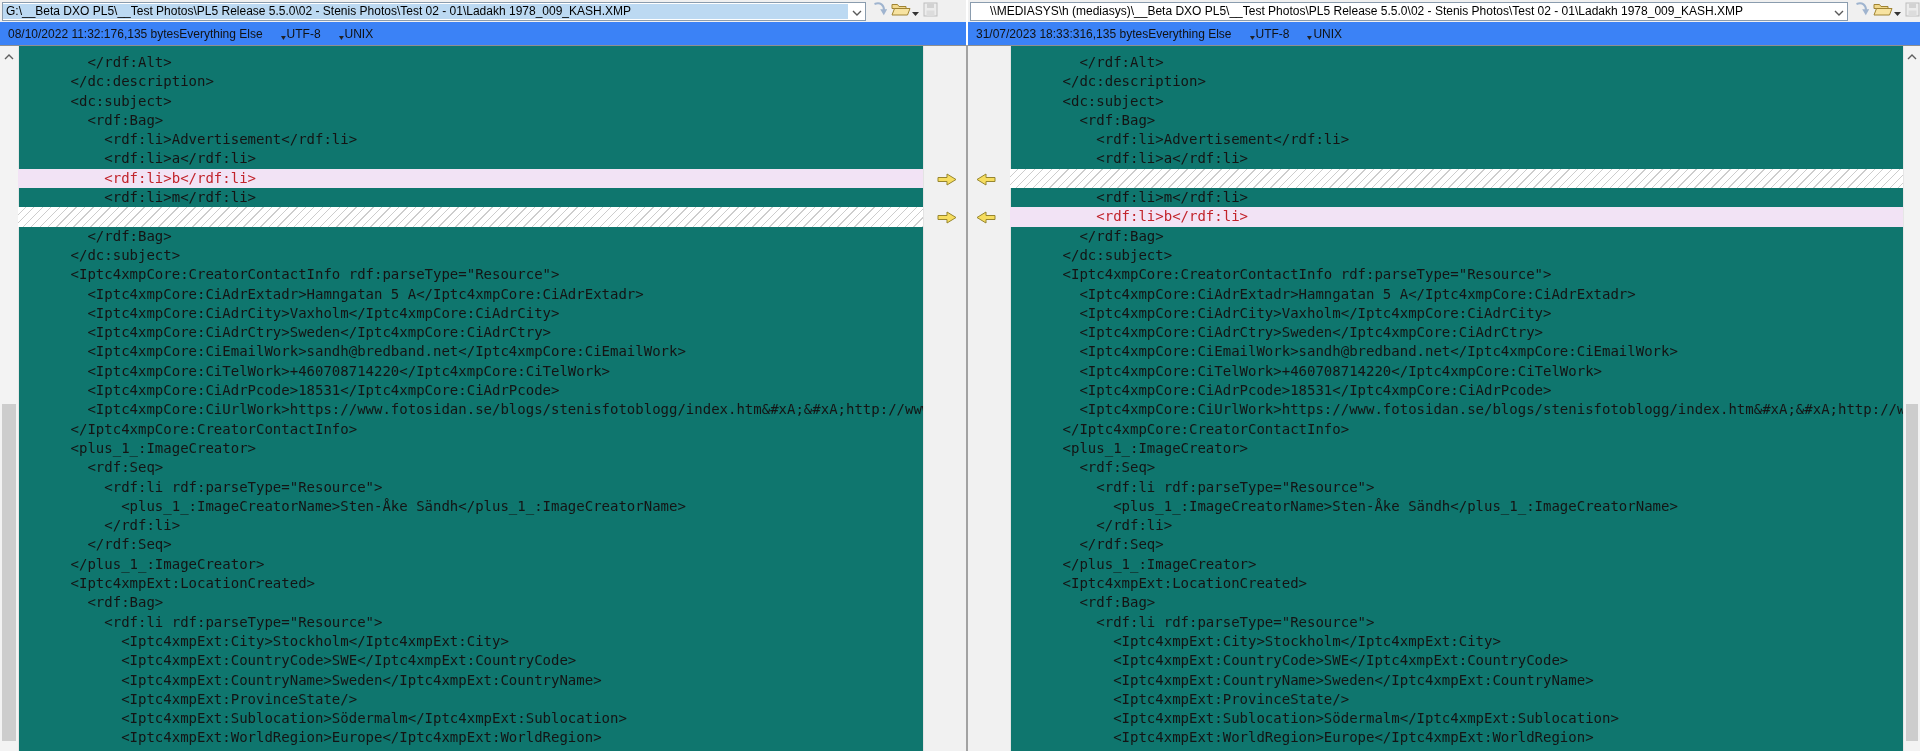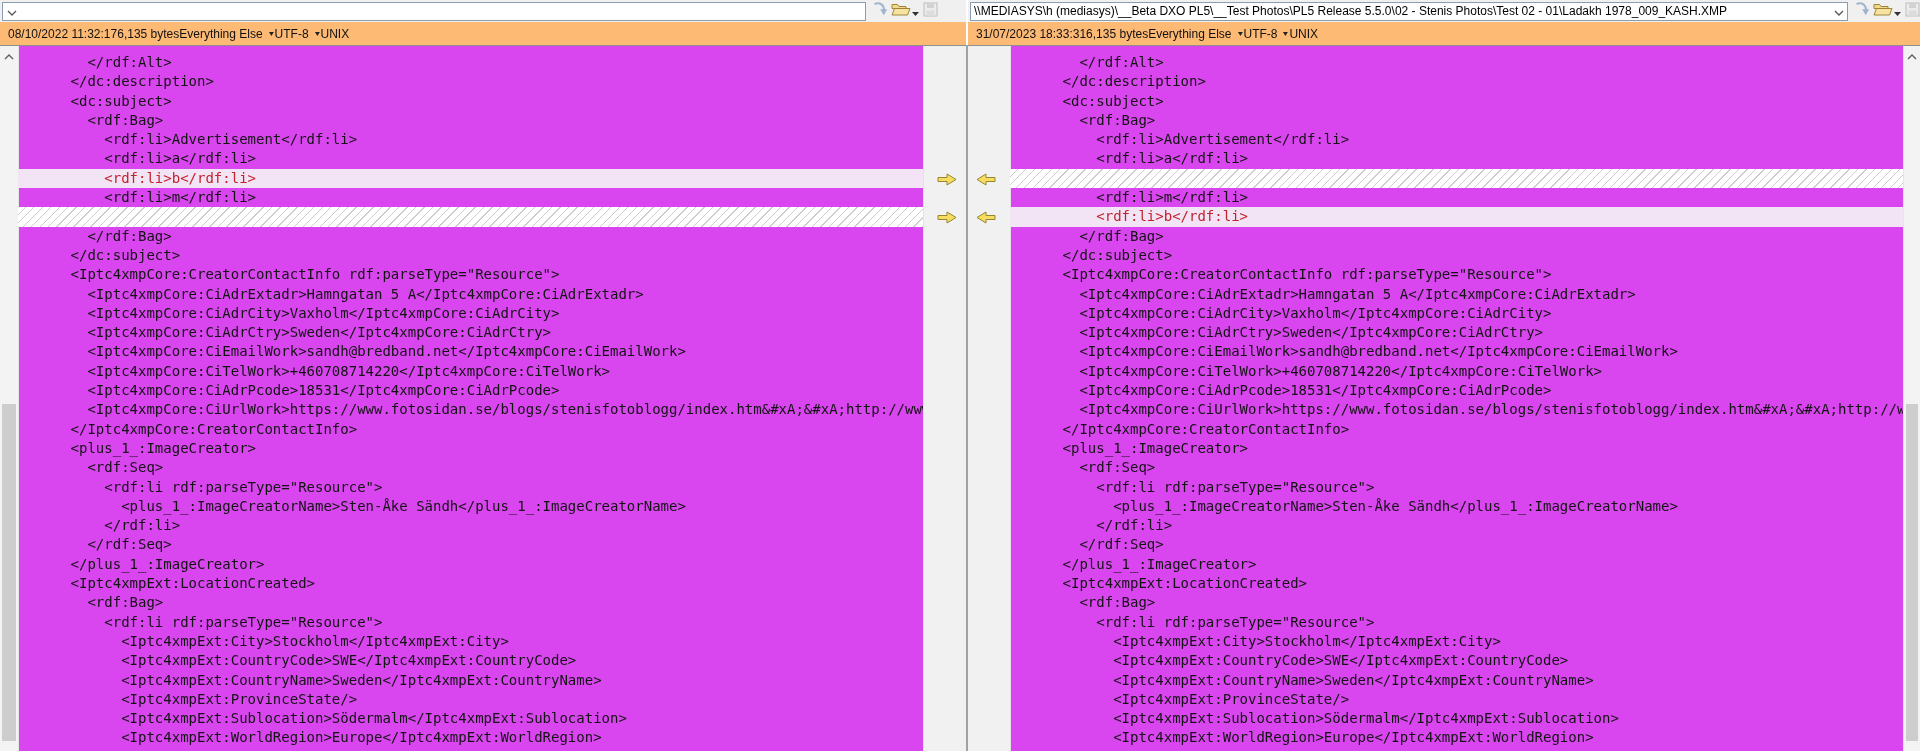--- a/index.html
+++ b/index.html
@@ -16,35 +16,35 @@
   
   .topbar{position:absolute;left:0;top:0;right:0;height:22px;background:#f0f0f0;
           display:flex;align-items:center;}
   .combo{position:relative;height:19px;margin-left:2px;background:#ffffff;
          border:1px solid #8a9cae;display:flex;align-items:center;box-sizing:border-box;}
   .combo .pathtext{flex:1;height:15px;line-height:15px;font-size:12px;color:#000;
                    padding:0 3px;white-space:nowrap;overflow:hidden;}
   .combo.selected .pathtext{background:#bcd9f2;}
   .combo .ddbtn{width:17px;height:100%;display:flex;align-items:center;justify-content:center;background:#fff;}
   #pane-left .combo{width:864px;}
-  #pane-right .combo{width:888px;}
+  #pane-right .combo{width:888px;padding-left:16px;}
   .iconrow{display:flex;align-items:center;margin-left:6px;gap:4px;}
   .tbicon{display:flex;align-items:center;justify-content:center;height:18px;}
   .folderwrap{display:flex;align-items:center;gap:1px;}
 
   
-  .statusbar{position:absolute;left:0;top:22px;right:0;height:23px;background:#fdba74;
+  .statusbar{position:absolute;left:0;top:22px;right:0;height:23px;background:#3b82f6;
              display:flex;align-items:center;font-size:12px;color:#111;}
   .statusbar .sp{white-space:nowrap;}
   .statusbar .sp:first-child{margin-left:8px;}
-  .statusbar .dditem{display:flex;align-items:center;gap:5px;cursor:default;}
+  .statusbar .dditem{display:flex;align-items:flex-end;gap:17px;cursor:default;}
   .statusbar .dd{font-size:7px;color:#222;transform:scaleX(1.2);}
 
   
-  .editor{position:absolute;left:0;right:0;top:45px;bottom:0;background:#d946ef;
+  .editor{position:absolute;left:0;right:0;top:45px;bottom:0;background:#0f766e;
           border-top:1px solid #8f8f8f;box-sizing:border-box;}
   .code{position:absolute;top:0;bottom:0;padding-top:7px;
         font-family:"DejaVu Sans Mono","Liberation Mono",monospace;
         font-size:14px;overflow:hidden;}
   #pane-left .code{left:18px;width:906px;}
   #pane-right .code{left:42px;width:894px;}
   .row{height:19.3px;line-height:19.3px;white-space:pre;color:#141414;padding-left:2px;overflow:hidden;}
   .row.d{background:#f2e3f5;color:#c2232b;}
   .row.g{background:repeating-linear-gradient(135deg,#ffffff 0px,#ffffff 5px,#cdcdcd 5px,#cdcdcd 6px);}
 
@@ -62,20 +62,21 @@
   #pane-right .vscroll{right:0;width:16px;border-left:1px solid #e6e6e6;}
   .scrollup{height:17px;display:flex;align-items:center;justify-content:center;}
   .thumb{position:absolute;left:2px;right:2px;background:#cdcdcd;}
 </style>
 </head>
 <body>
 
 <div class="pane" id="pane-left">
   <div class="topbar">
     <div class="combo selected">
+      <div class="pathtext">G:\__Beta DXO PL5\__Test Photos\PL5 Release 5.5.0\02 - Stenis Photos\Test 02 - 01\Ladakh 1978_009_KASH.XMP</div>
       <div class="ddbtn">
         <span>
           <svg width="10" height="6">
               <polyline points="1,1 5,5 9,1" fill="none" stroke="#5a5a5a" stroke-width="1.4"></polyline>
             </svg>
         </span>
       </div>
     </div>
     <div class="iconrow">
       <div class="tbicon">

